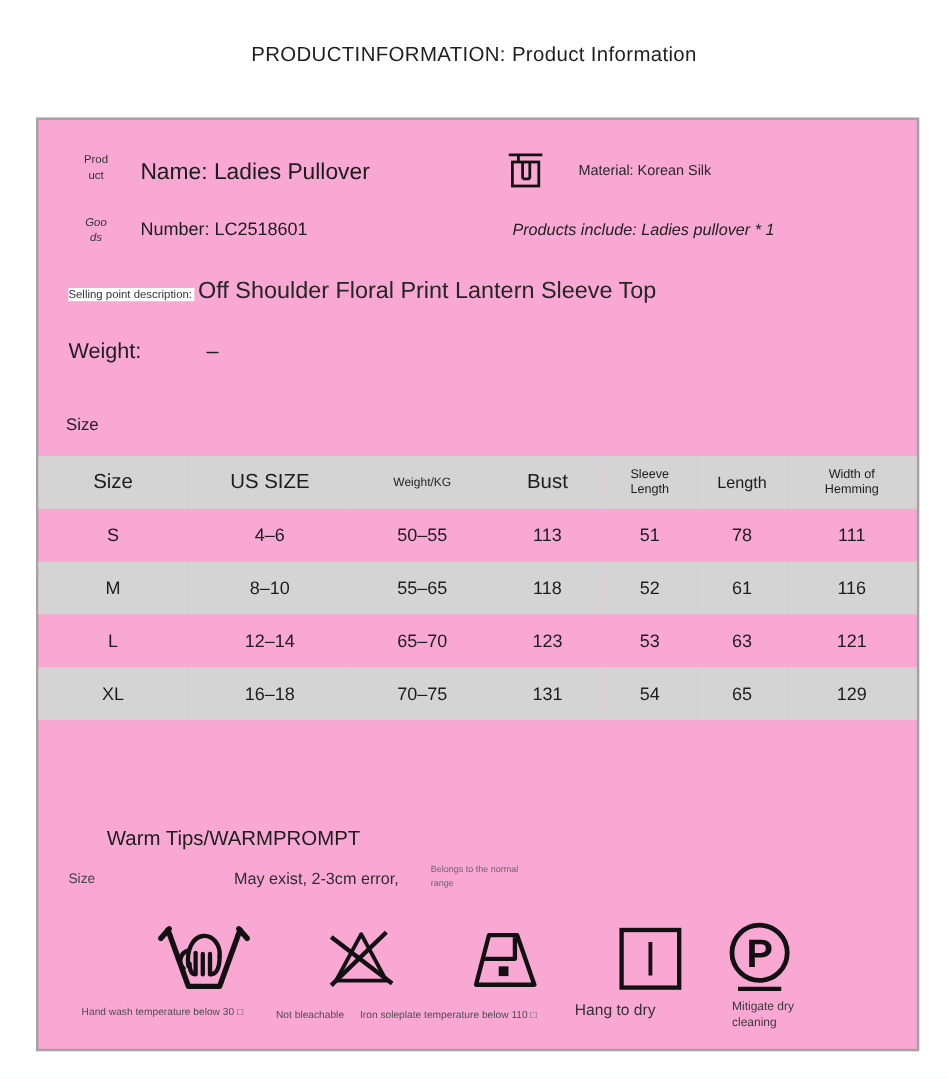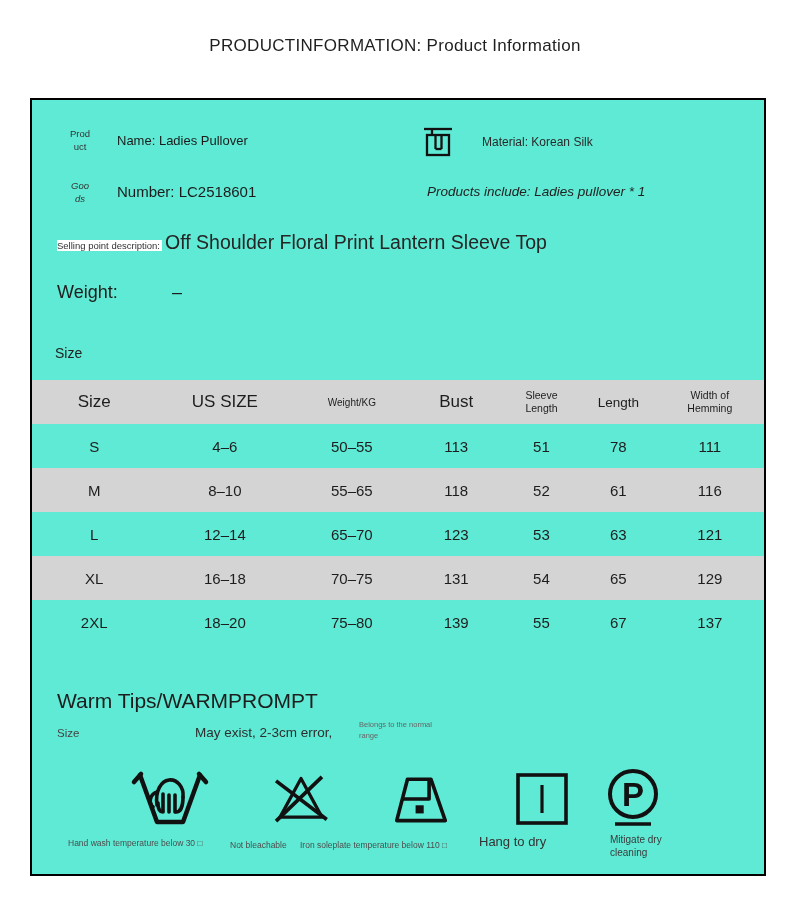--- a/index.html
+++ b/index.html
@@ -7,27 +7,27 @@
     position:relative;width:790px;height:898px;background:#fff;overflow:hidden;
     font-family:"Liberation Sans","DejaVu Sans",sans-serif;color:#1e1e1e;
   }
   .pre{white-space:pre-line;}
   .page-title{
     position:absolute;left:0;top:36px;width:100%;text-align:center;
     font-size:17px;letter-spacing:.3px;color:#1f1f1f;
   }
   .box{
     position:absolute;left:30px;top:98px;width:736px;height:778px;
-    border:2px solid #000000;box-sizing:border-box;background:#5eead4;
+    border:2px solid #a3a3a3;box-sizing:border-box;background:#f9a8d4;
   }
   .abs{position:absolute;}
   .side-label{
     font-size:9.5px;line-height:1.35;color:#333;text-align:center;width:44px;
   }
-  .name-text{font-size:13px;color:#1c1c1c;}
+  .name-text{font-size:19px;color:#1c1c1c;}
   .number-text{font-size:15px;color:#1c1c1c;}
   .material-text{font-size:12px;color:#2a2a2a;}
   .includes-text{font-size:13.5px;color:#222;font-style:italic;}
   .sp-label{
     font-size:9.5px;color:#333;background:#fff;z-index:2;padding-right:2px;
   }
   .sp-text{font-size:19.5px;color:#252525;z-index:1;white-space:nowrap;}
   .weight-label{font-size:18px;color:#1d1d1d;}
   .weight-value{font-size:18px;color:#1d1d1d;}
   .size-heading{font-size:14px;color:#222;}
@@ -44,21 +44,21 @@
   td{font-size:15px;}
   .th-size{font-size:17px;}
   .th-us{font-size:17px;}
   .th-weight{font-size:10px;}
   .th-bust{font-size:17px;}
   .th-sleeve{font-size:10.5px;line-height:1.25;margin-top:19px;}
   .th-length{font-size:13.5px;}
   .th-hem{font-size:10.5px;line-height:1.25;text-align:left;padding-left:14px;}
   .col1{width:17%;} .col2{width:18.7%;} .col3{width:16%;} .col4{width:12.5%;}
   .col5{width:10.8%;} .col6{width:10.2%;} .col7{width:14.8%;}
-  .tips-heading{font-size:21px;color:#1d1d1d;}
+  .tips-heading{font-size:17px;color:#1d1d1d;margin-left:32px;}
   .tips-size{font-size:11.5px;color:#444;}
   .tips-note{font-size:13.5px;color:#2e2e2e;}
   .tips-note-small{font-size:7.5px;line-height:1.4;color:#666;width:90px;}
   .care-icon{display:block;}
   .care-caption{
     font-size:8.5px;color:#4d4d4d;text-align:left;line-height:1.3;
   }
   .care-caption.big{font-size:13px;color:#333;}
   .care-caption.left{text-align:left;font-size:10px;color:#3a3a3a;}
   svg{display:block;}
@@ -153,29 +153,20 @@
           </tr>
           <tr>
             <td>XL</td>
             <td>16–18</td>
             <td>70–75</td>
             <td>131</td>
             <td>54</td>
             <td>65</td>
             <td>129</td>
           </tr>
-          <tr>
-            <td>2XL</td>
-            <td>18–20</td>
-            <td>75–80</td>
-            <td>139</td>
-            <td>55</td>
-            <td>67</td>
-            <td>137</td>
-          </tr>
         </tbody>
     </table>
 
     <div class="abs tips-heading" style="left:25px;top:589px;">Warm Tips/WARMPROMPT</div>
     <div class="abs tips-size" style="left:25px;top:627px;">Size</div>
     <div class="abs tips-note" style="left:163px;top:625px;">May exist,  2-3cm error,</div>
     <div class="abs tips-note-small pre" style="left:327px;top:620px;">Belongs to the normal
 range</div>
 
     <span class="abs care-icon" style="left:96px;top:666px;">

